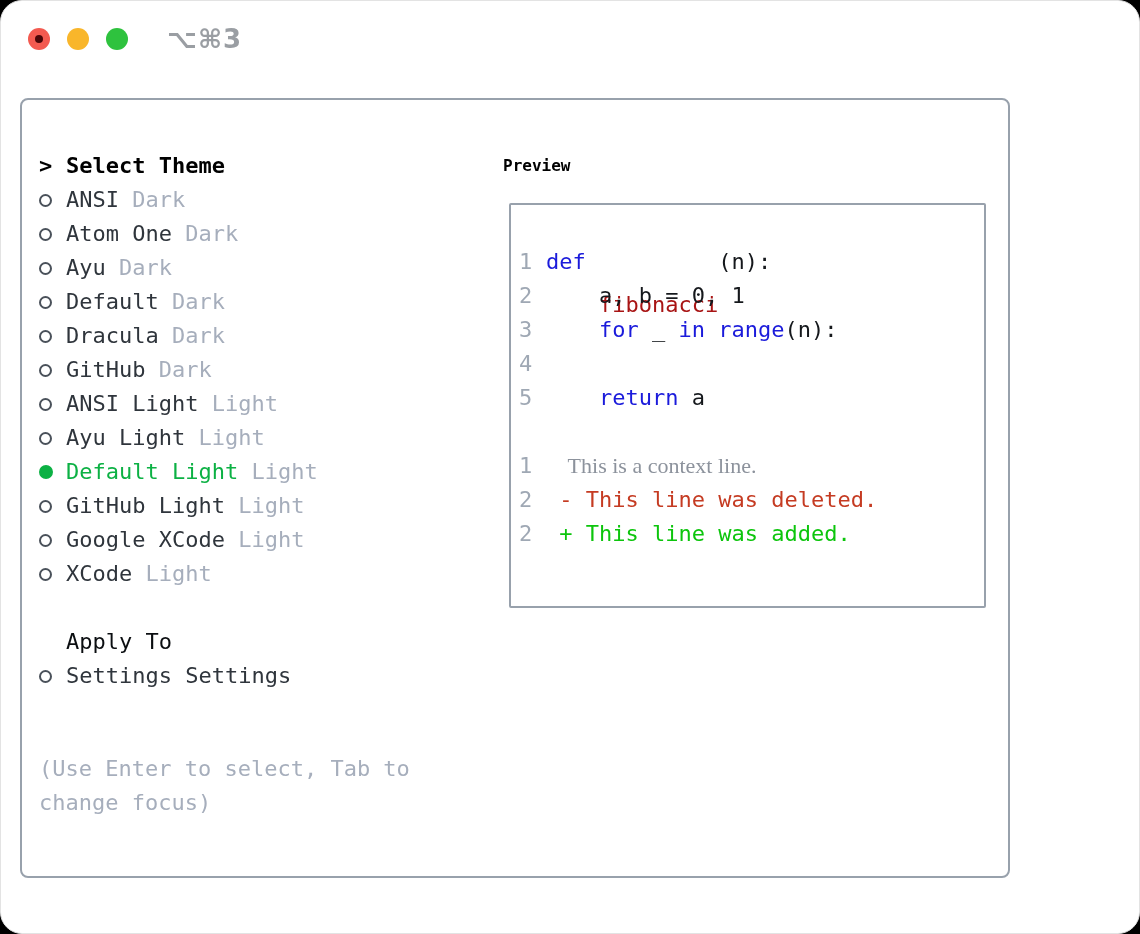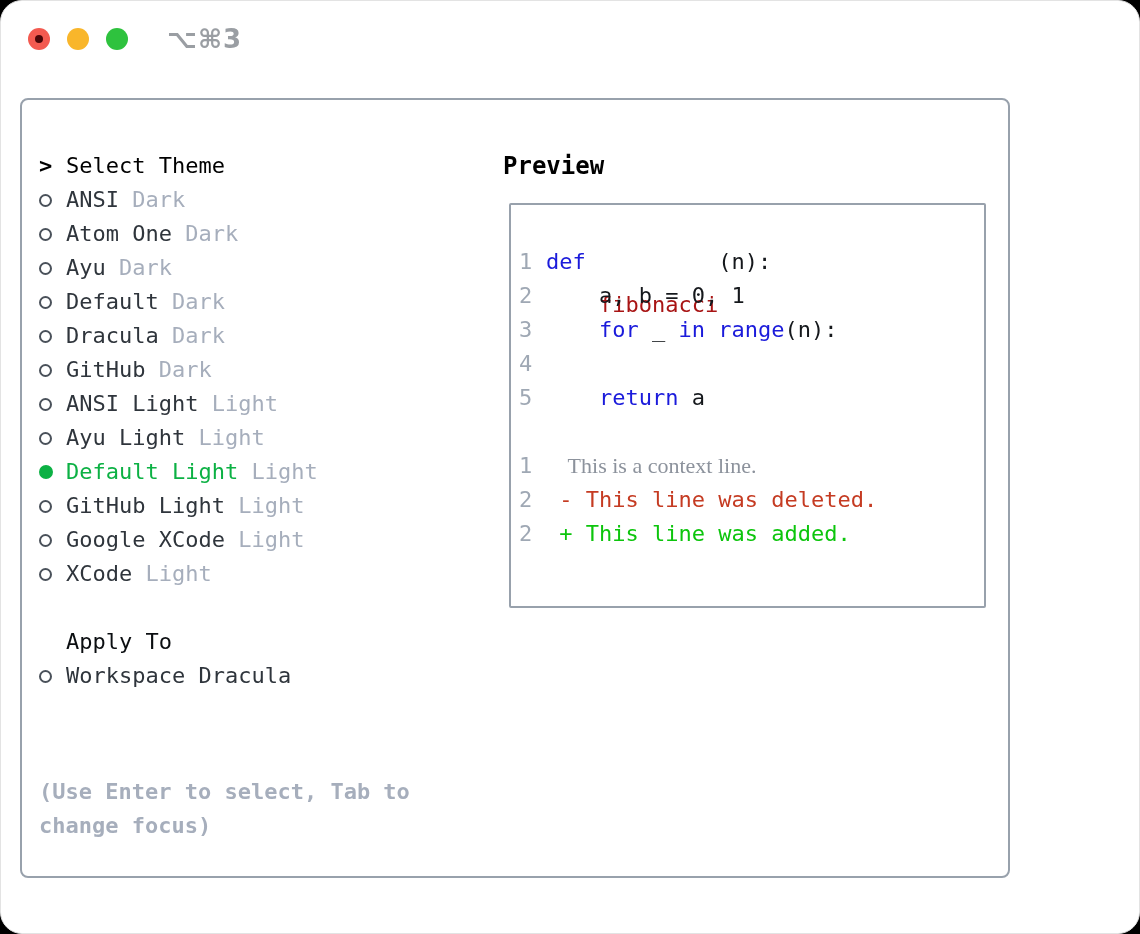--- a/index.html
+++ b/index.html
@@ -41,33 +41,33 @@
     font-size:22px;line-height:34px;color:var(--text);
   }
   .bullet-cell{width:27px;display:flex;align-items:center;flex:none;}
   .pointer{font-weight:bold;color:#000;}
   .radio{
     width:13px;height:13px;border:2px solid #4a515a;border-radius:50%;
     box-sizing:border-box;display:inline-block;
   }
   .row.sel .radio{width:14px;height:14px;background:var(--selected);border-color:var(--selected);}
   .row.sel .label{color:var(--selected);text-align:center;}
-  .hdr .label{font-weight:normal;color:#000;}
+  .hdr .label{font-weight:bold;color:#000;}
   .hdr-plain .label{color:#0b0e11;}
   .variant{color:var(--muted);}
   .theme-block{position:absolute;left:17px;top:49px;}
   .apply-block{position:absolute;left:17px;top:525px;}
   .help{
-    position:absolute;left:17px;top:675px;width:432px;
-    font-size:22px;line-height:34px;color:var(--muted);font-weight:bold;
+    position:absolute;left:17px;top:652px;width:432px;
+    font-size:22px;line-height:34px;color:var(--muted);
   }
   
   .preview-header{
     position:absolute;left:481px;top:49px;height:34px;line-height:34px;
-    font-size:24px;font-weight:bold;color:#000;
+    font-size:16px;font-weight:bold;color:#000;
   }
   .preview-box{
     position:absolute;left:487px;top:103px;width:477px;height:405px;
     border:2px solid var(--border);border-radius:2px;box-sizing:border-box;
     padding:40px 0 0 8px;background:#fff;overflow:hidden;
   }
   .pline{display:flex;height:34px;white-space:pre;font-size:22px;line-height:34px;}
   .ln{display:inline-block;width:27px;flex:none;color:var(--line-number);}
   .seg-code{color:var(--code);}
   .seg-keyword{color:var(--keyword);}
@@ -198,21 +198,21 @@
       <div class="row hdr-plain">
         <span class="bullet-cell"></span>
         <span class="label">Apply To</span>
       </div>
       <div id="apply-items">
 
   <div class="row item">
     <span class="bullet-cell">
       <span class="radio"></span>
     </span>
-    <span class="label">Workspace Dracula</span>
+    <span class="label">Settings Settings</span>
     
   </div>
 </div>
     </div>
 
     <div class="help">(Use Enter to select, Tab to change focus)</div>
 
     <div class="preview-header">Preview</div>
     <div class="preview-box">
       <div id="preview-lines">

